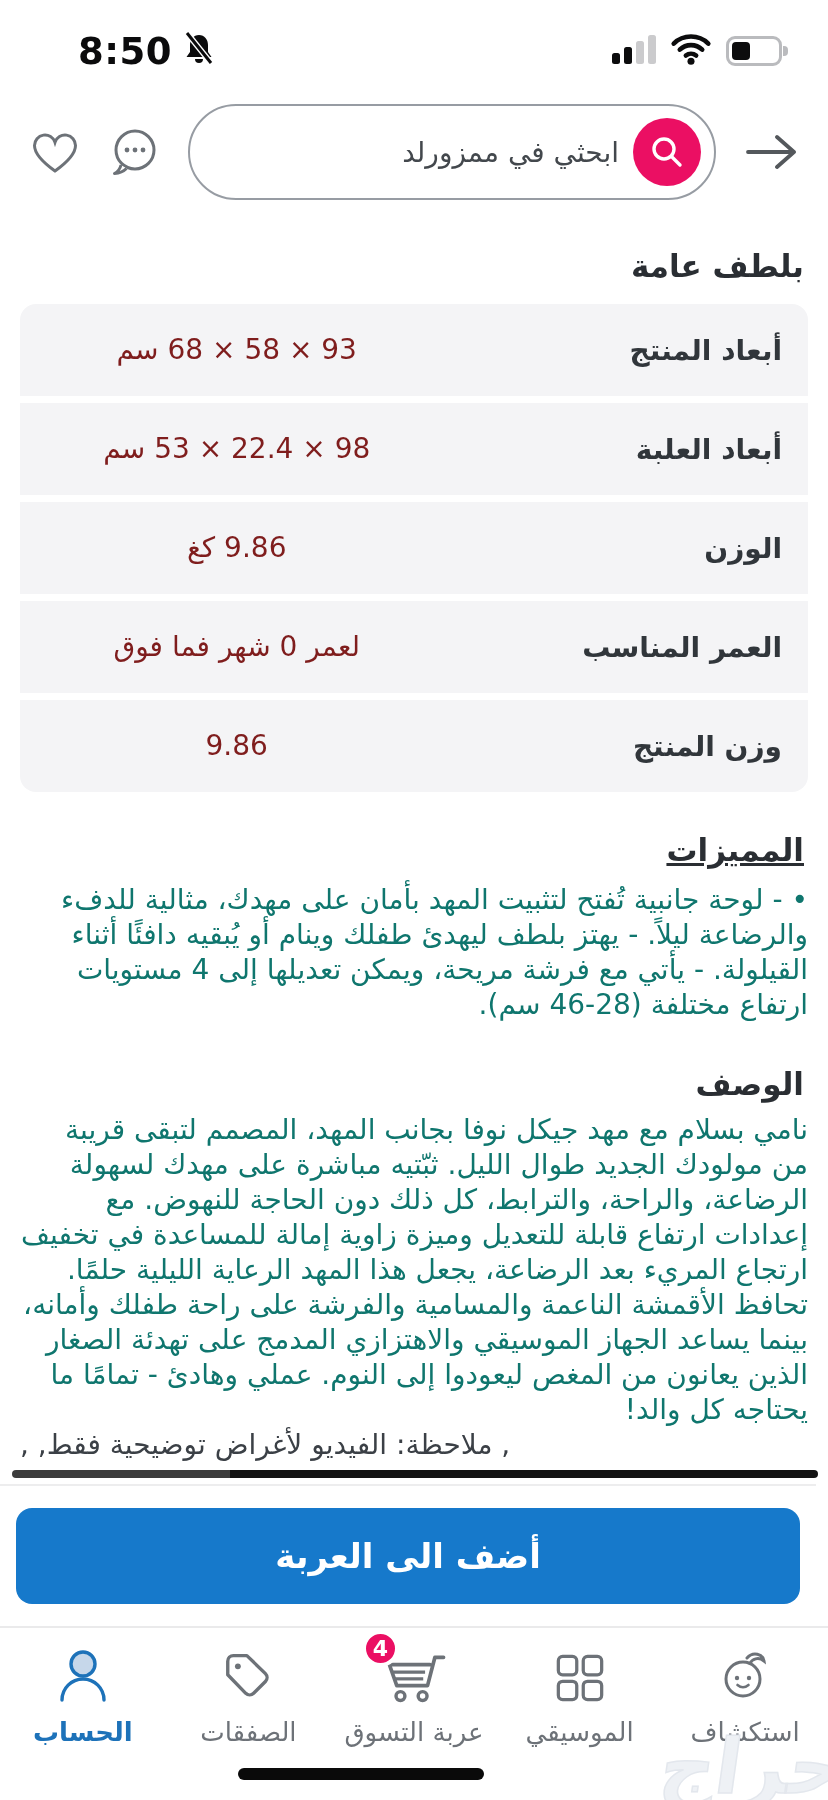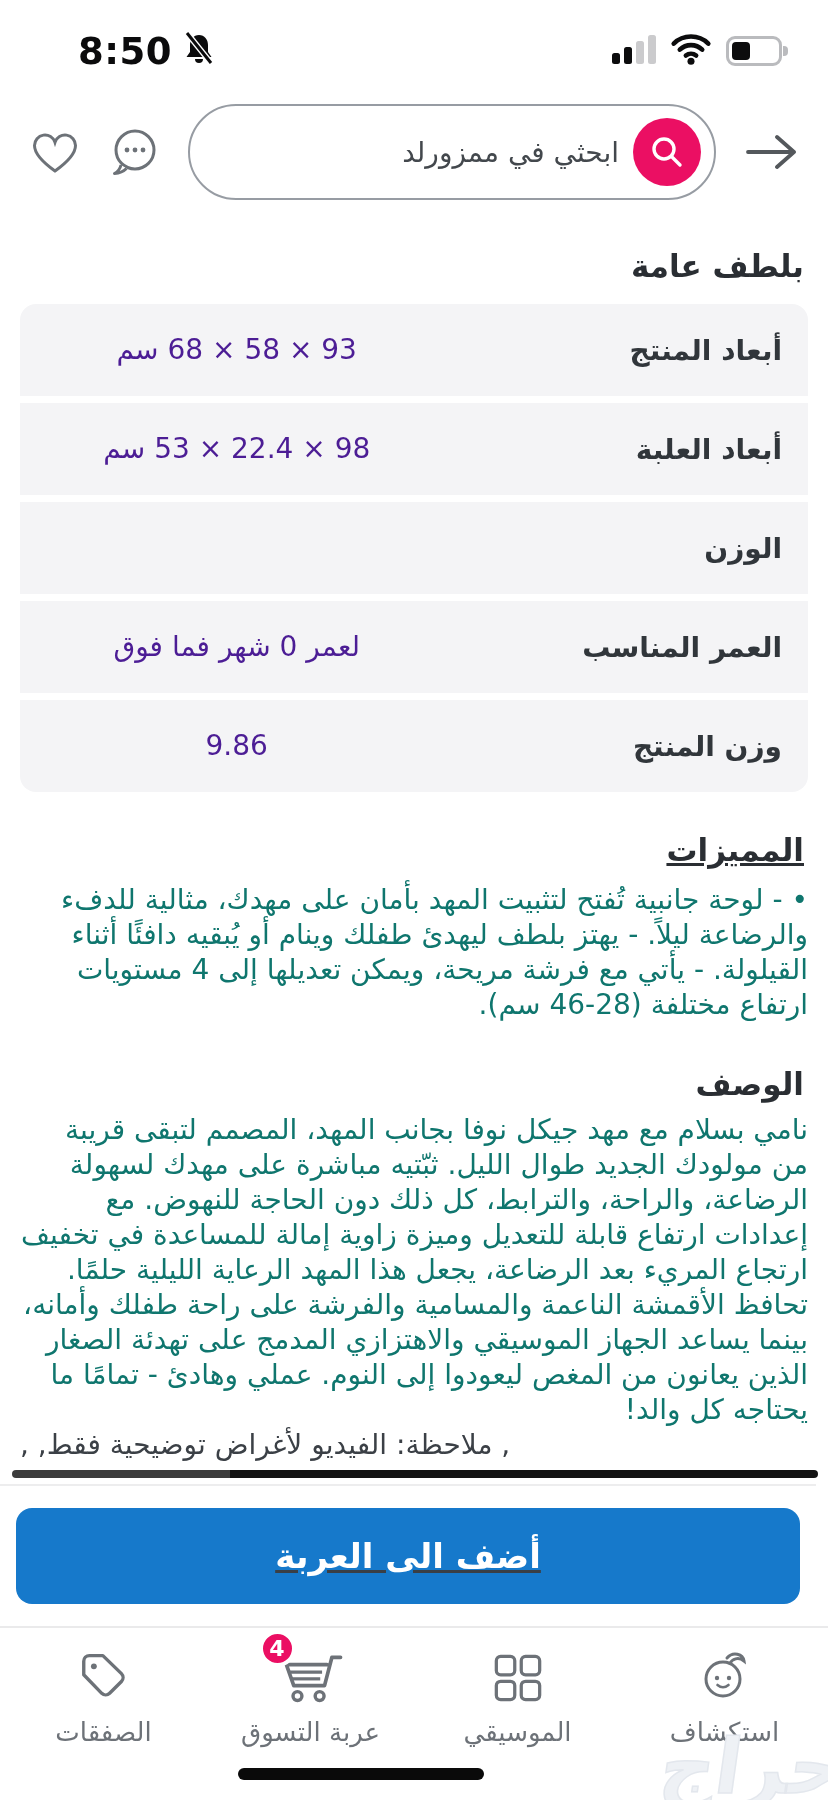--- a/index.html
+++ b/index.html
@@ -31,30 +31,30 @@
     background:#EB0F63; display:flex; align-items:center; justify-content:center; flex:none; }
   .search-input { flex:1; border:none; outline:none; background:transparent;
     font-family:"DejaVu Sans", sans-serif; font-size:28px; color:#43484d; text-align:right; padding-left:20px; }
   .search-input::placeholder { color:#43484d; opacity:1; }
   
   .sec-title { margin:34px 24px 0; font-size:31px; font-weight:700; color:#2a2e33; }
   .ov-table { margin:20px 20px 0; border-radius:16px; overflow:hidden; }
   .ov-row { display:flex; align-items:center; background:#f4f4f6; min-height:92px; }
   .ov-row + .ov-row { margin-top:7px; }
   .ov-label { width:45%; padding-right:26px; font-size:28px; font-weight:700; color:#31363b; }
-  .ov-value { width:55%; text-align:center; font-size:28px; color:#4c1d95; line-height:1.3; padding:10px 6px; }
+  .ov-value { width:55%; text-align:center; font-size:28px; color:#7f1d1d; line-height:1.3; padding:10px 6px; }
   .para { margin:14px 20px 0; font-size:28px; line-height:35px; color:#0f766e; text-align:right; }
   .note-line { margin:0 20px; font-size:28px; line-height:35px; color:#3b4046; text-align:left; }
   
   .progress-bar { position:absolute; left:12px; right:10px; top:1470px; height:8px;
     border-radius:4px;
     background:linear-gradient(90deg,#3c3c3c 0%,#3c3c3c 27%,#131313 27%,#131313 100%); }
   
   .cta-area { position:absolute; left:0; right:12px; top:1484px; height:104px;
-    background:#fff; border-top:2px solid #ededee; padding:22px 16px 0;text-decoration:underline; }
+    background:#fff; border-top:2px solid #ededee; padding:22px 16px 0; }
   .cta-btn { width:100%; height:96px; border:none; border-radius:16px; background:#1679CB;
     color:#fff; font-family:"DejaVu Sans", sans-serif; font-size:34px; font-weight:700;
     display:flex; align-items:center; justify-content:center; }
   
   .bottom-nav { position:absolute; left:0; right:0; top:1626px; height:174px;
     background:#fff; border-top:2px solid #eaeaeb; display:flex; padding-top:18px;
     align-items:flex-start; }
   .nav-item { flex:1; display:flex; flex-direction:column; align-items:center; gap:13px;
     color:#6d7278; font-size:26px; background:none; border:none;
     font-family:"DejaVu Sans", sans-serif; }
@@ -148,20 +148,21 @@
     <div class="ov-row">
       <div class="ov-label">أبعاد المنتج</div>
       <div class="ov-value">93 × 58 × 68 سم</div>
     </div>
     <div class="ov-row">
       <div class="ov-label">أبعاد العلبة</div>
       <div class="ov-value">98 × 22.4 × 53 سم</div>
     </div>
     <div class="ov-row">
       <div class="ov-label">الوزن</div>
+      <div class="ov-value">9.86 كغ</div>
     </div>
     <div class="ov-row">
       <div class="ov-label">العمر المناسب</div>
       <div class="ov-value">لعمر 0 شهر فما فوق</div>
     </div>
     <div class="ov-row">
       <div class="ov-label">وزن المنتج</div>
       <div class="ov-value">9.86</div>
     </div>
   </div>
@@ -173,20 +174,29 @@
   <div class="para" style="margin-top:10px;">نامي بسلام مع مهد جيكل نوفا بجانب المهد، المصمم لتبقى قريبة من مولودك الجديد طوال الليل. ثبّتيه مباشرة على مهدك لسهولة الرضاعة، والراحة، والترابط، كل ذلك دون الحاجة للنهوض. مع إعدادات ارتفاع قابلة للتعديل وميزة زاوية إمالة للمساعدة في تخفيف ارتجاع المريء بعد الرضاعة، يجعل هذا المهد الرعاية الليلية حلمًا. تحافظ الأقمشة الناعمة والمسامية والفرشة على راحة طفلك وأمانه، بينما يساعد الجهاز الموسيقي والاهتزازي المدمج على تهدئة الصغار الذين يعانون من المغص ليعودوا إلى النوم. عملي وهادئ - تمامًا ما يحتاجه كل والد!</div>
   <div class="note-line">, ملاحظة: الفيديو لأغراض توضيحية فقط, ,</div>
 
   <div class="progress-bar"></div>
 
   <div class="cta-area">
     <button class="cta-btn">أضف الى العربة</button>
   </div>
 
   <div class="bottom-nav" dir="ltr">
+    <button class="nav-item active">
+      <span class="nicon">
+        <svg width="58" height="56" viewBox="0 0 58 56">
+          <circle cx="29" cy="16" r="12" fill="#c6d7ea" stroke="#1D72B9" stroke-width="3.4"></circle>
+          <path d="M8 52 a21 21 0 0 1 42 0" fill="none" stroke="#1D72B9" stroke-width="3.4" stroke-linecap="round"></path>
+        </svg>
+      </span>
+      <span>الحساب</span>
+    </button>
     <button class="nav-item">
       <span class="nicon">
         <svg width="54" height="54" viewBox="0 0 48 48" style="transform:scaleX(-1)">
           <path d="M25 5 H37 a5 5 0 0 1 5 5 V22 L26 38.5 a5 5 0 0 1 -7 0 L8.5 28 a5 5 0 0 1 0 -7 Z" fill="none" stroke="#6d7278" stroke-width="3" stroke-linejoin="round"></path>
           <circle cx="33" cy="14.5" r="2.6" fill="#6d7278"></circle>
         </svg>
       </span>
       <span>الصفقات</span>
     </button>
     <button class="nav-item">

